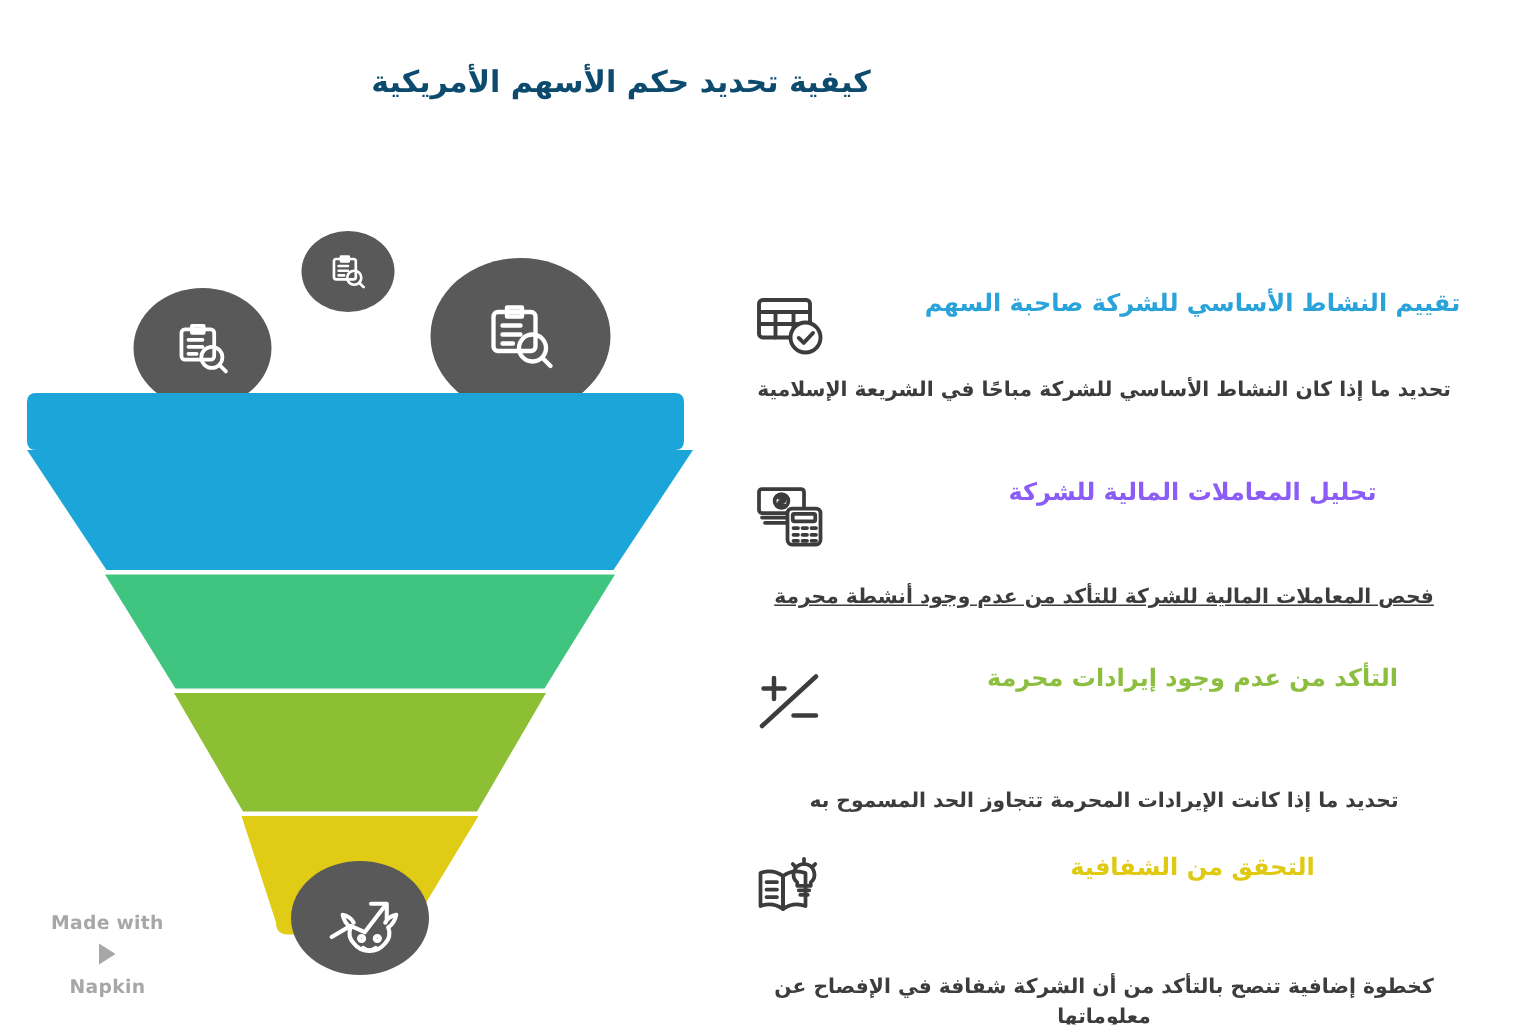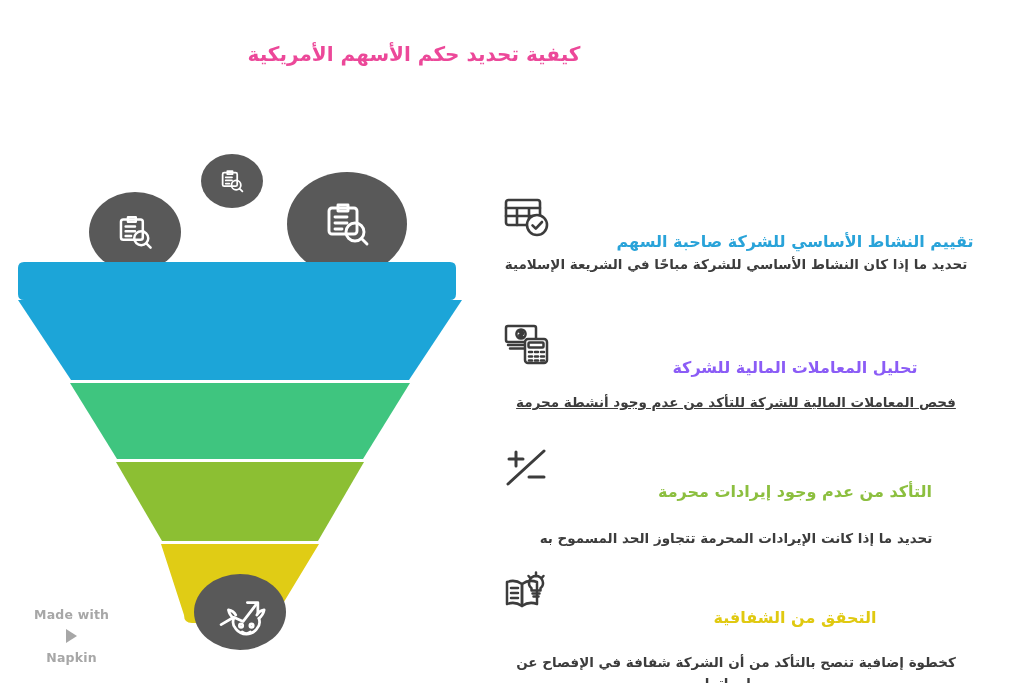--- a/index.html
+++ b/index.html
@@ -19,21 +19,21 @@
 
   
   .page-title {
     position: absolute;
     top: 42px;
     left: 0;
     width: 828px;
     text-align: center;
     font-size: 20px;
     font-weight: bold;
-    color: #ec4899;
+    color: #0c4a6e;
     letter-spacing: 0px;
     direction: rtl;
   }
 
   
   .funnel-panel {
     position: absolute;
     left: 0;
     top: 120px;
     width: 480px;
@@ -74,21 +74,20 @@
   }
   .step-title {
     flex: 1 1 auto;
     text-align: center;
     font-size: 16px;
     font-weight: bold;
     line-height: 1.28;
     padding-top: 6px;
     padding-left: 6px;
     direction: rtl;
-    margin-top: 40px;
   }
   .step-desc {
     text-align: center;
     font-size: 13.5px;
     font-weight: bold;
     line-height: 1.5;
     color: #3c3c3c;
     direction: rtl;
     margin-top: 2px;
     padding-right: 50px;

